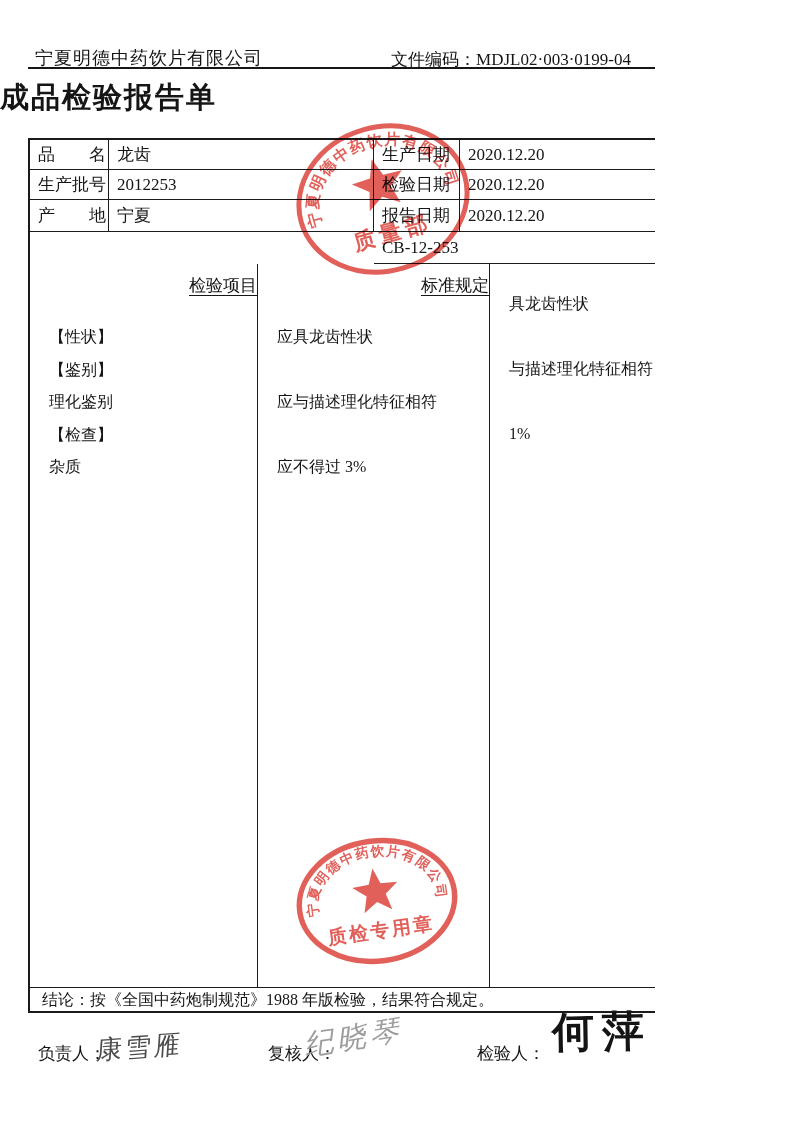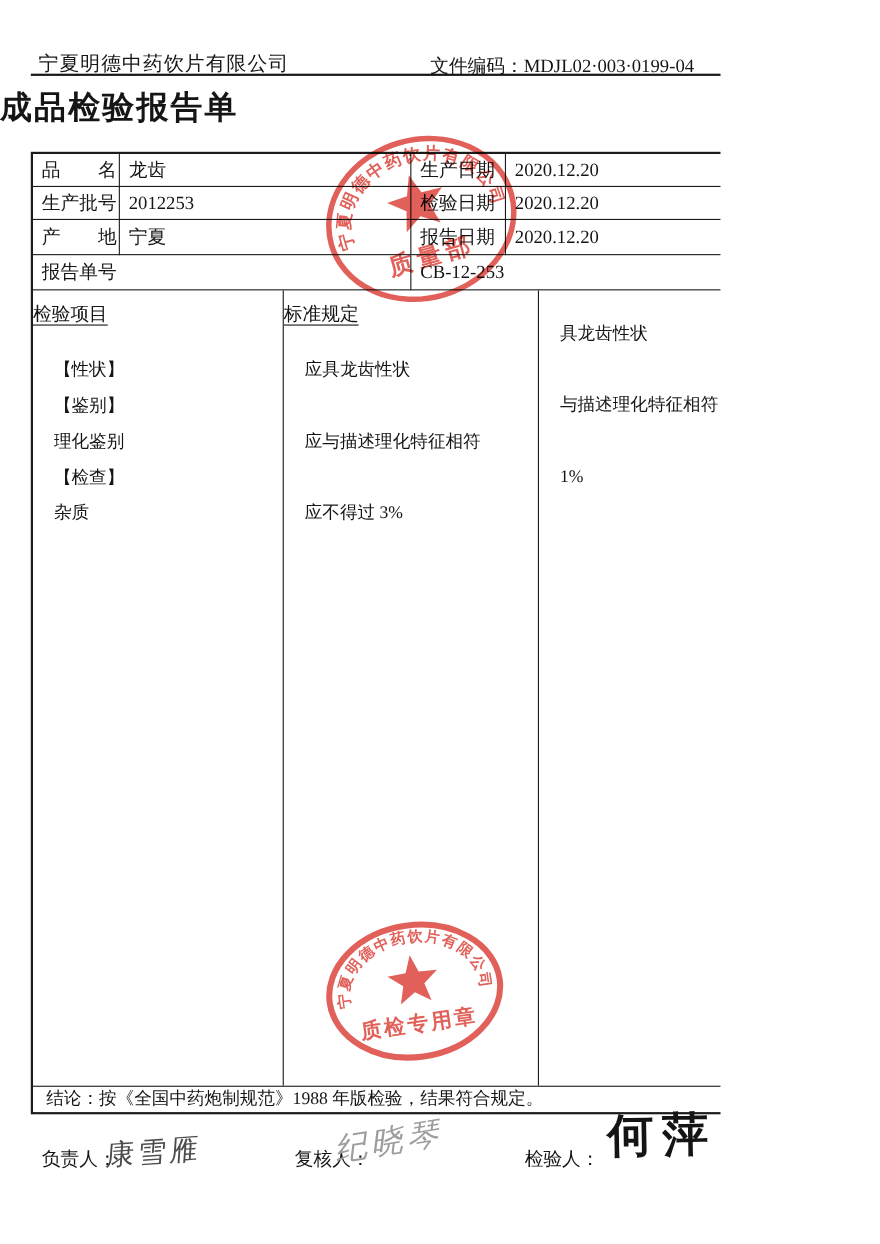--- a/index.html
+++ b/index.html
@@ -25,21 +25,21 @@
           padding-left:8px; display:flex; align-items:center;
           font-size:17px; white-space:pre; overflow:hidden; }
   .cell.noR { border-right:none; }
   .span2a { grid-column:1 / 3; }
   .span2b { grid-column:3 / 5; border-right:none; }
 
   .main-grid { display:grid; grid-template-columns:228px 232px auto; height:723px;
                border-bottom:1px solid #1b1b1b; }
   .mcol { border-right:1px solid #1b1b1b; overflow:hidden; }
   .mcol:last-child { border-right:none; }
-  .mhead { margin-top:10px; text-align:left; font-size:17px;
+  .mhead { margin-top:10px; text-align:right; font-size:17px;
            text-decoration:underline; text-underline-offset:4px; }
   .mlines { margin-top:24px; }
   .mline { height:32.5px; line-height:32.5px; padding-left:19px;
            font-size:16px; white-space:pre; }
 
   .concl { height:23px; line-height:23px; font-size:16px; padding-left:8px; white-space:pre; }
 
   
   .sig-label { font-size:17px;margin-top:20px; }
   .sig-resp-label { left:38px;  top:1022px; }
@@ -78,21 +78,20 @@
       <div class="cell">生产批号</div>
       <div class="cell">2012253</div>
       <div class="cell">检验日期</div>
       <div class="cell noR">2020.12.20</div>
 
       <div class="cell">产　　地</div>
       <div class="cell">宁夏</div>
       <div class="cell">报告日期</div>
       <div class="cell noR">2020.12.20</div>
 
-      <div class="cell span2a">报告单号</div>
       <div class="cell span2b">CB-12-253</div>
     </div>
 
     <div class="main-grid">
       <div class="mcol">
         <div class="mhead">检验项目</div>
         <div class="mlines">
           <div class="mline">【性状】</div>
           <div class="mline">【鉴别】</div>
           <div class="mline">理化鉴别</div>

